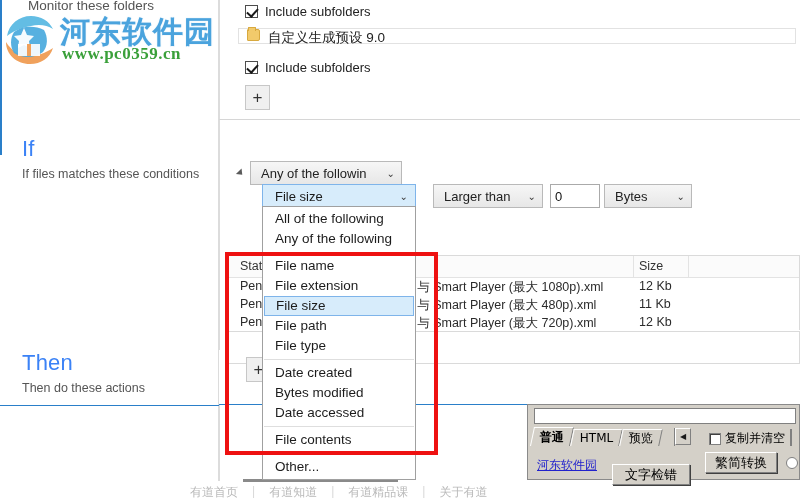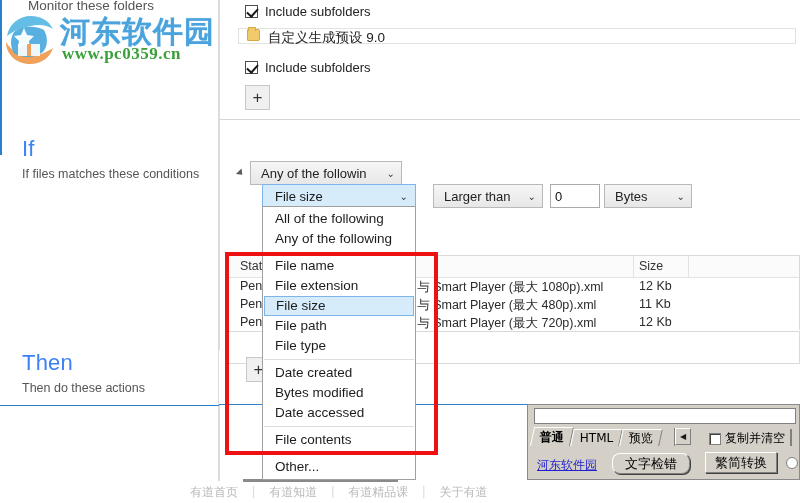--- a/index.html
+++ b/index.html
@@ -161,21 +161,21 @@
              box-shadow: inset 1px 1px 0 #404040; }
   .util-lbl { font-size:12px; color:#000; white-space:nowrap; }
   #util-chk2 { position:absolute; left:262px; top:25px; }
   #util-link { position:absolute; left:9px; top:52px; font-size:12px; color:#2222cc;
                text-decoration:underline; }
   .win-btn { position:absolute; height:21px; background:#d4d0c8;
              border:1px solid #808080; border-top-color:#fff; border-left-color:#fff;
              box-shadow:1px 1px 0 #404040;
              display:flex; align-items:center; justify-content:center;
              font-size:13px; color:#000; }
-  #btn-check { left:84px; top:48px; width:78px;border-radius:8px; }
+  #btn-check { left:84px; top:59px; width:78px; }
   #btn-conv  { left:177px; top:47px; width:72px; }
   #util-radio{ position:absolute; left:258px; top:52px; width:12px; height:12px;
                border-radius:50%; background:#fff; border:1px solid #808080; }
 
   
   #footer { left:0; top:481px; width:800px; height:22px; background:#fff; }
   #footer-links { position:absolute; left:190px; top:3px; display:flex; gap:14px;
                   font-size:12px; color:#b9b9b9; }
   .fsep { color:#d8d8d8; }
   #footer-bar { position:absolute; left:243px; top:-2px; width:155px; height:3px;

